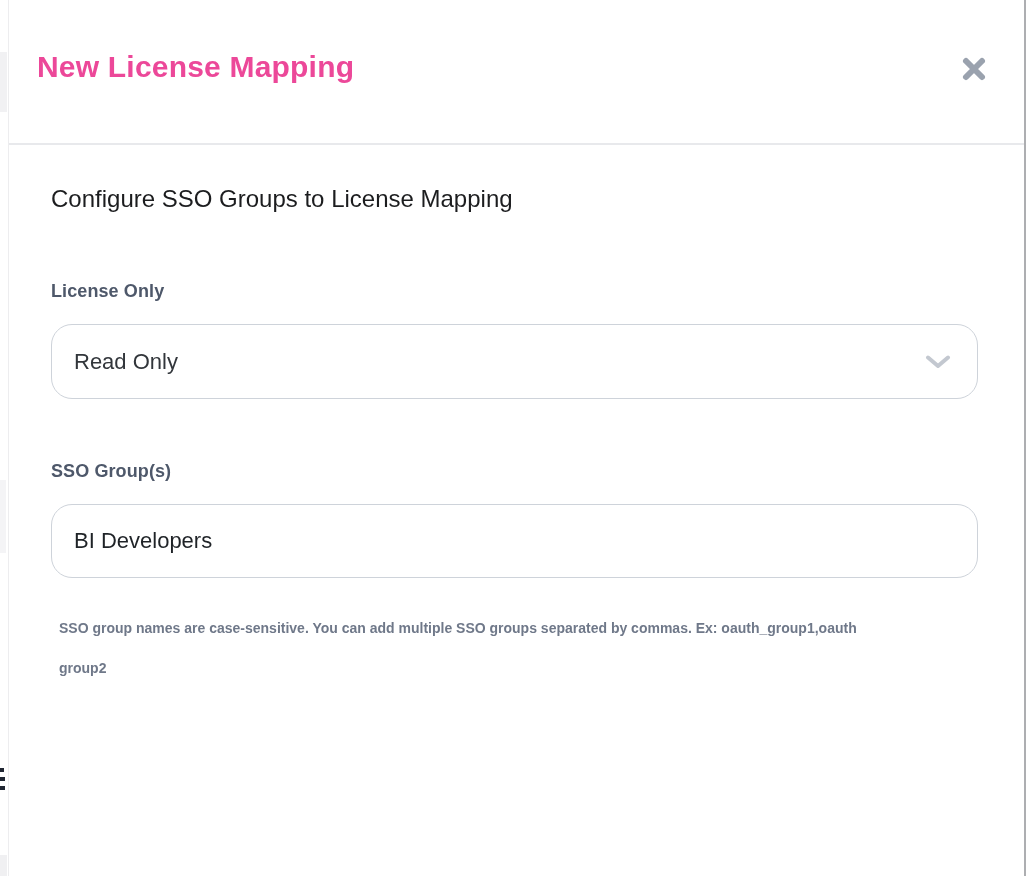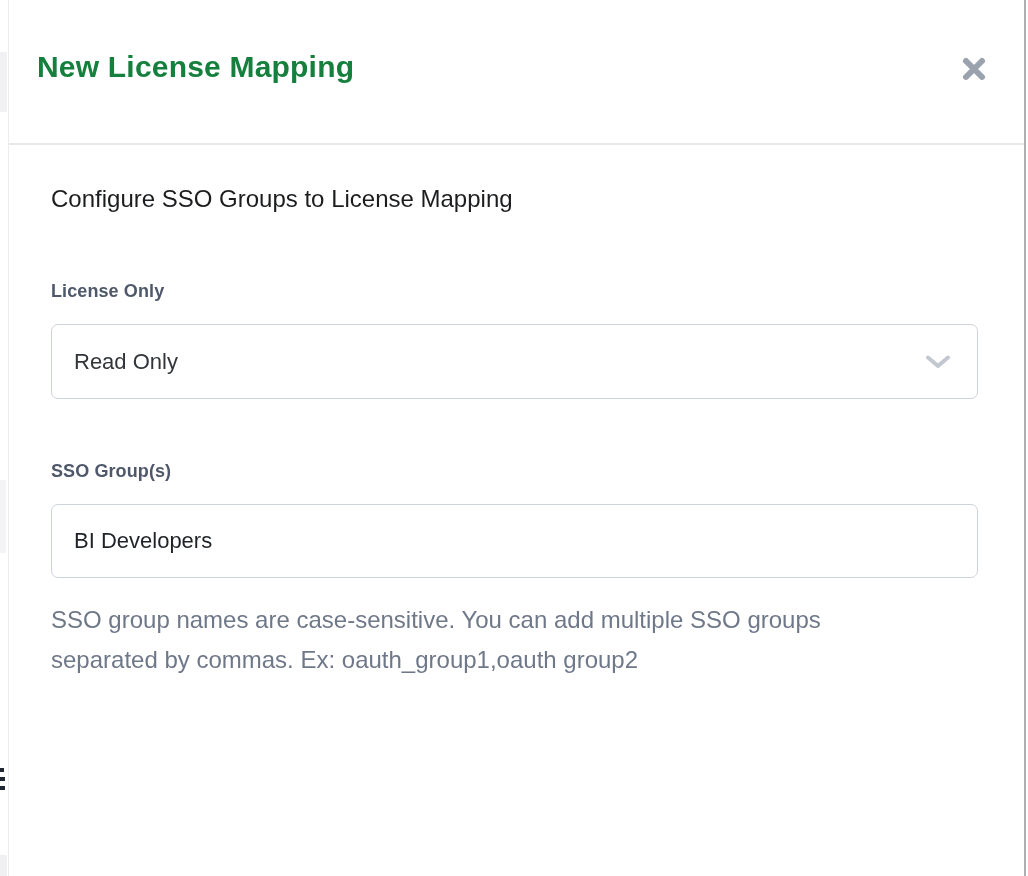--- a/index.html
+++ b/index.html
@@ -46,21 +46,21 @@
     left: 0; top: 0; right: 0;
     height: 143px;
     border-bottom: 2px solid #e8e9ec;
     background: #ffffff;
   }
   .modal-title {
     position: absolute;
     left: 28px; top: 50px;
     font-size: 30px;
     font-weight: 700;
-    color: #15803d;
+    color: #ec4899;
     letter-spacing: 0.2px;
     margin: 0;
   }
   .close-btn {
     position: absolute;
     right: 38px; top: 53px;
     width: 32px; height: 32px;
     display: flex;
     align-items: center;
     justify-content: center;
@@ -93,21 +93,21 @@
   .label-license { top: 136px; }
   .label-sso     { top: 316px; }
 
   .control {
     position: absolute;
     left: 42px;
     width: 927px;
     height: 75px;
     box-sizing: border-box;
     border: 1px solid #ced3da;
-    border-radius: 7px;
+    border-radius: 21px;
     background: #ffffff;
     font-size: 22px;
     font-family: "Liberation Sans", "DejaVu Sans", sans-serif;
   }
   .select-box {
     top: 179px;
     display: flex;
     align-items: center;
     justify-content: space-between;
     padding: 0 26px 0 22px;
@@ -119,25 +119,25 @@
     height: 74px;
     padding: 12px 22px;
     color: #1f2327;
     outline: none;
   }
 
   .help-text {
     position: absolute;
     left: 42px; top: 455px;
     width: 840px;
-    font-size: 24px;
+    font-size: 14px;
     line-height: 40px;
     color: #6f7889;
-    margin: 0;
-    font-weight: 400;
+    margin: 8px;
+    font-weight: 700;
   }
 
   
   .right-edge-line {
     position: absolute;
     left: 1024px; top: 0;
     width: 2px; height: 876px;
     background: #adaeb1;
   }
   .right-edge-gutter {

